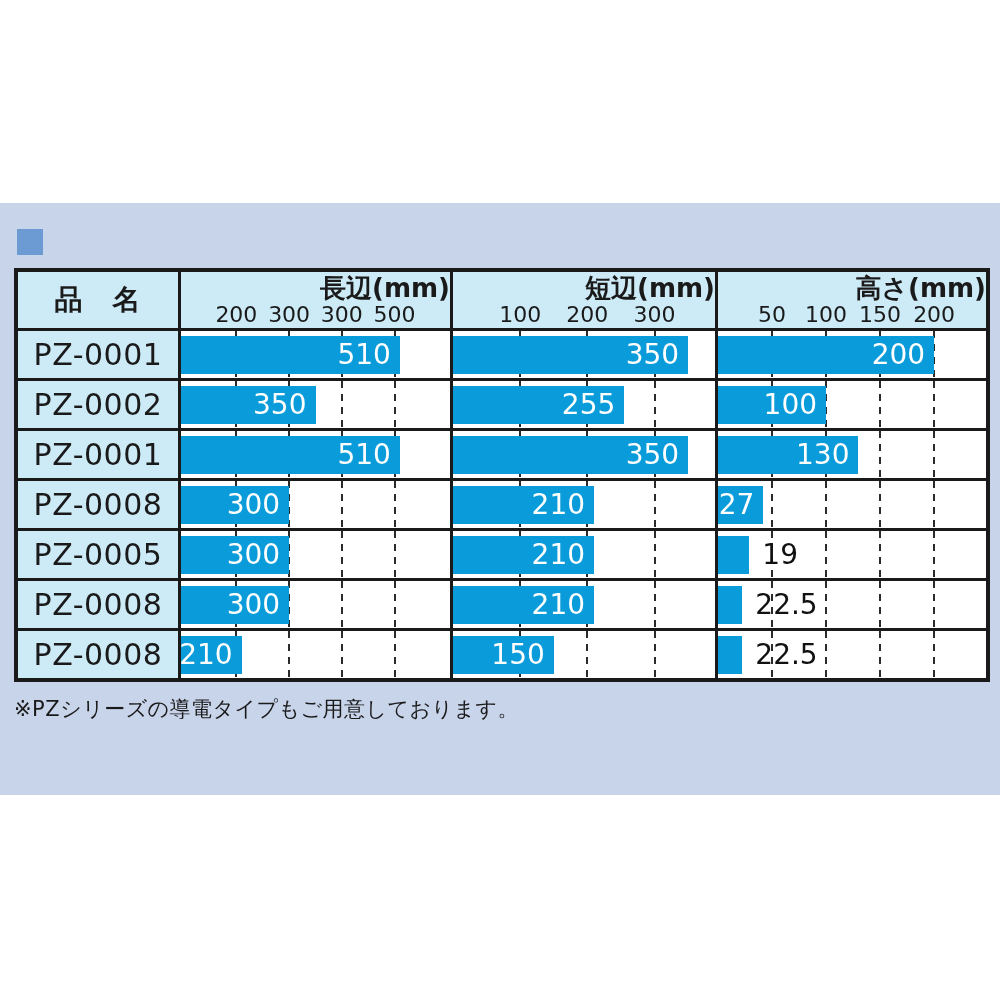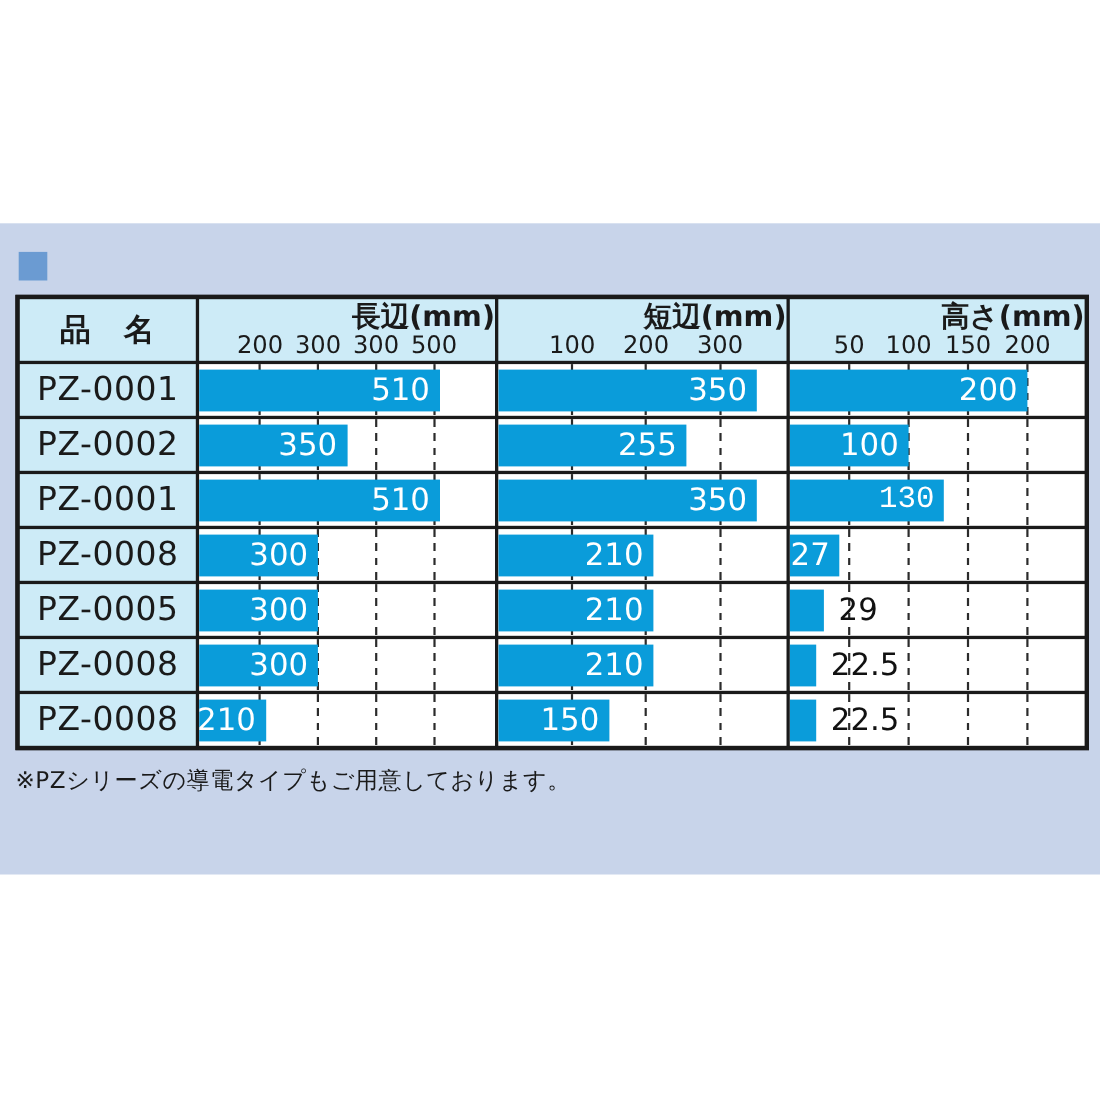--- a/index.html
+++ b/index.html
@@ -155,21 +155,21 @@
           <div class="gl" style="left: 76.9231%;"></div>
           <div class="bar" style="width: 89.7436%;">
             <div class="val">350</div>
           </div>
         </div>
         <div class="chart-cell">
           <div class="gl" style="left: 20.1613%;"></div>
           <div class="gl" style="left: 40.3226%;"></div>
           <div class="gl" style="left: 60.4839%;"></div>
           <div class="gl" style="left: 80.6452%;"></div>
-          <div class="bar" style="width: 52.4194%; font-family: Liberation Mono, monospace;">
+          <div class="bar" style="width: 52.4194%;">
             <div class="val">130</div>
           </div>
         </div>
         <div class="name-cell">PZ-0008</div>
         <div class="chart-cell">
           <div class="gl" style="left: 20.5882%;"></div>
           <div class="gl" style="left: 40.1961%;"></div>
           <div class="gl" style="left: 59.8039%;"></div>
           <div class="gl" style="left: 79.4118%;"></div>
           <div class="bar" style="width: 40.1961%;">
@@ -210,21 +210,21 @@
           <div class="bar" style="width: 53.8462%;">
             <div class="val">210</div>
           </div>
         </div>
         <div class="chart-cell">
           <div class="gl" style="left: 20.1613%;"></div>
           <div class="gl" style="left: 40.3226%;"></div>
           <div class="gl" style="left: 60.4839%;"></div>
           <div class="gl" style="left: 80.6452%;"></div>
           <div class="bar" style="width: 11.6935%;"></div>
-          <div class="out-val" style="left: calc(11.6935% + 13px);">29</div>
+          <div class="out-val" style="left: calc(11.6935% + 13px);">19</div>
         </div>
         <div class="name-cell">PZ-0008</div>
         <div class="chart-cell">
           <div class="gl" style="left: 20.5882%;"></div>
           <div class="gl" style="left: 40.1961%;"></div>
           <div class="gl" style="left: 59.8039%;"></div>
           <div class="gl" style="left: 79.4118%;"></div>
           <div class="bar" style="width: 40.1961%;">
             <div class="val">300</div>
           </div>

